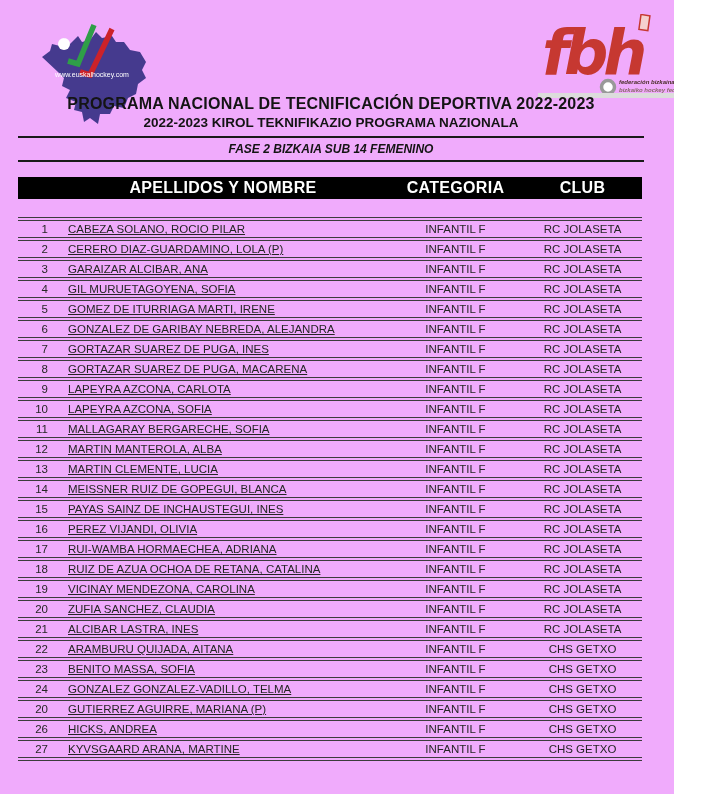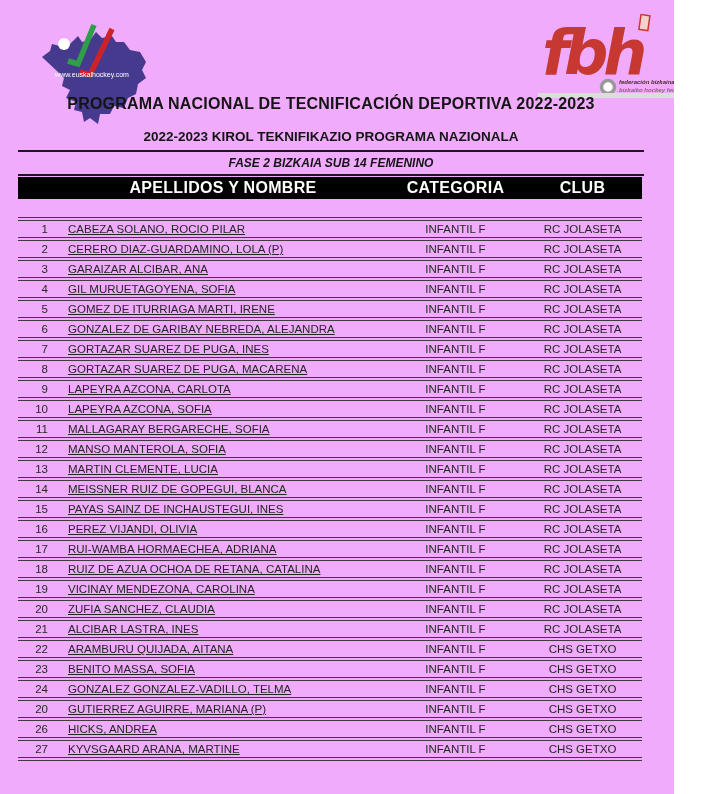--- a/index.html
+++ b/index.html
@@ -8,21 +8,21 @@
     position:relative; width:674px; height:794px; background:#f0abfc;
     font-family:"Liberation Sans", sans-serif; color:#1f1f1f; overflow:hidden;
   }
   
   .logo-left { position:absolute; left:28px; top:16px; width:132px; height:112px; }
   .logo-right { position:absolute; left:540px; top:14px; width:165px; height:85px; }
   .gray-band { position:absolute; left:538px; top:93px; width:158px; height:5px; background:#dcdcdc; }
   
   .titles { position:absolute; left:18px; top:95px; width:626px; text-align:center; }
   .title-main { font-size:16px; font-weight:bold; letter-spacing:0.2px; color:#141414; }
-  .title-sub  { font-size:13.5px; font-weight:bold; margin-top:16px; color:#141414; }
+  .title-sub  { font-size:13.5px; font-weight:bold; margin-top:2px; color:#141414; }
   .rule { border:none; border-top:2px solid #1a1a1a; margin-top:6px; }
   .phase { font-size:12px; font-weight:bold; font-style:italic; margin-top:4px; color:#141414; }
   .rule2 { border:none; border-top:2px solid #1a1a1a; margin-top:4px; }
   
   .tbl { position:absolute; left:18px; top:177px; width:624px; }
   .grid-row { display:grid; grid-template-columns:40px 330px 135px 119px; align-items:center; }
   .thead {
     background:#000; color:#fff; height:22px; font-weight:bold; font-size:16px;
     letter-spacing:0.3px;
   }
@@ -155,21 +155,21 @@
 
         <div class="grid-row row">
           <div class="cell-num">11</div>
           <div class="cell-name">MALLAGARAY BERGARECHE, SOFIA</div>
           <div class="cell-cat">INFANTIL F</div>
           <div class="cell-club">RC JOLASETA</div>
         </div>
 
         <div class="grid-row row">
           <div class="cell-num">12</div>
-          <div class="cell-name">MANSO MANTEROLA, SOFIA</div>
+          <div class="cell-name">MARTIN MANTEROLA, ALBA</div>
           <div class="cell-cat">INFANTIL F</div>
           <div class="cell-club">RC JOLASETA</div>
         </div>
 
         <div class="grid-row row">
           <div class="cell-num">13</div>
           <div class="cell-name">MARTIN CLEMENTE, LUCIA</div>
           <div class="cell-cat">INFANTIL F</div>
           <div class="cell-club">RC JOLASETA</div>
         </div>

